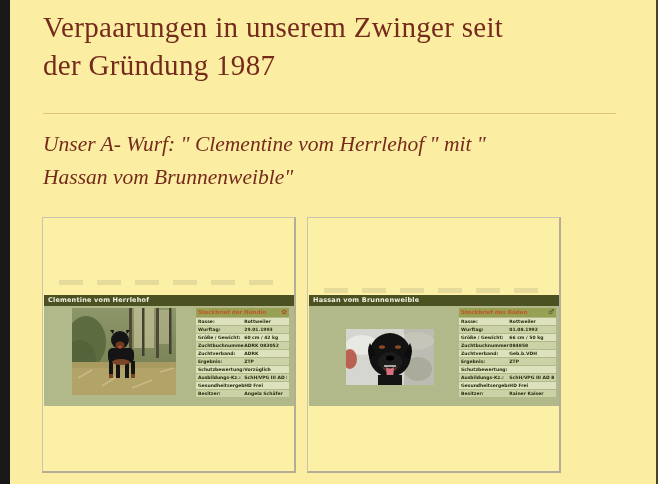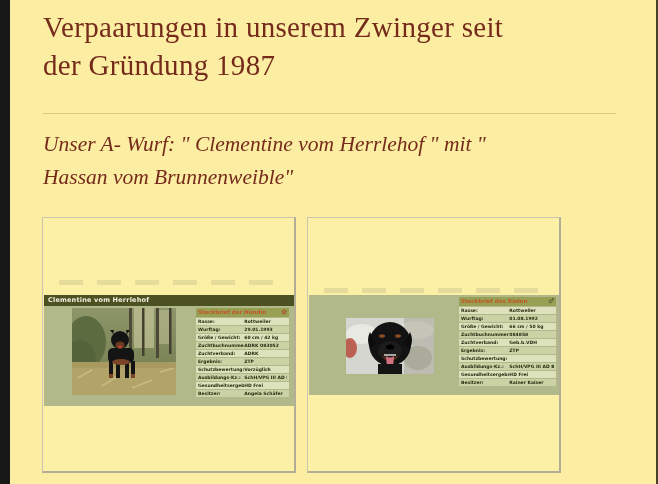--- a/index.html
+++ b/index.html
@@ -185,20 +185,23 @@
                 </div>
               </div>
           </div>
         </div>
       </div>
     </figure>
 
     <figure class="card card2">
       <div class="ghost"></div>
       <div class="profile">
+        <div class="pbar">
+          <span>Hassan vom Brunnenweible</span>
+        </div>
         <div class="pbody">
           <div class="photo">
             <svg viewBox="0 0 88 56" preserveAspectRatio="none" aria-hidden="true">
               <rect width="88" height="56" fill="#d6d6d0"></rect>
               <ellipse cx="16" cy="16" rx="16" ry="10" fill="#e9e9e4"></ellipse>
               <ellipse cx="70" cy="12" rx="18" ry="9" fill="#e3e3dc"></ellipse>
               <rect x="58" y="0" width="30" height="56" fill="#8d8d7c" opacity=".35"></rect>
               <ellipse cx="4" cy="30" rx="7" ry="10" fill="#b23a28" opacity=".75"></ellipse>
               <ellipse cx="72" cy="40" rx="14" ry="12" fill="#9a9a86" opacity=".5"></ellipse>
               <g>

